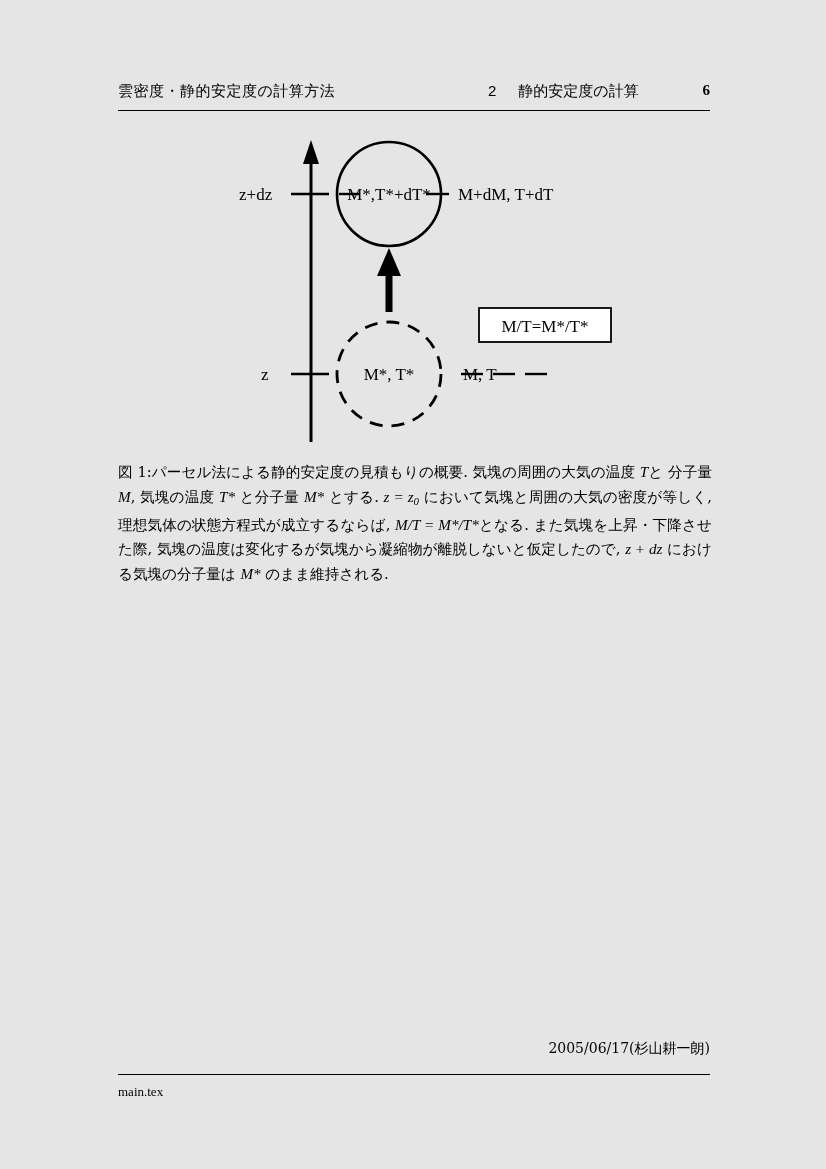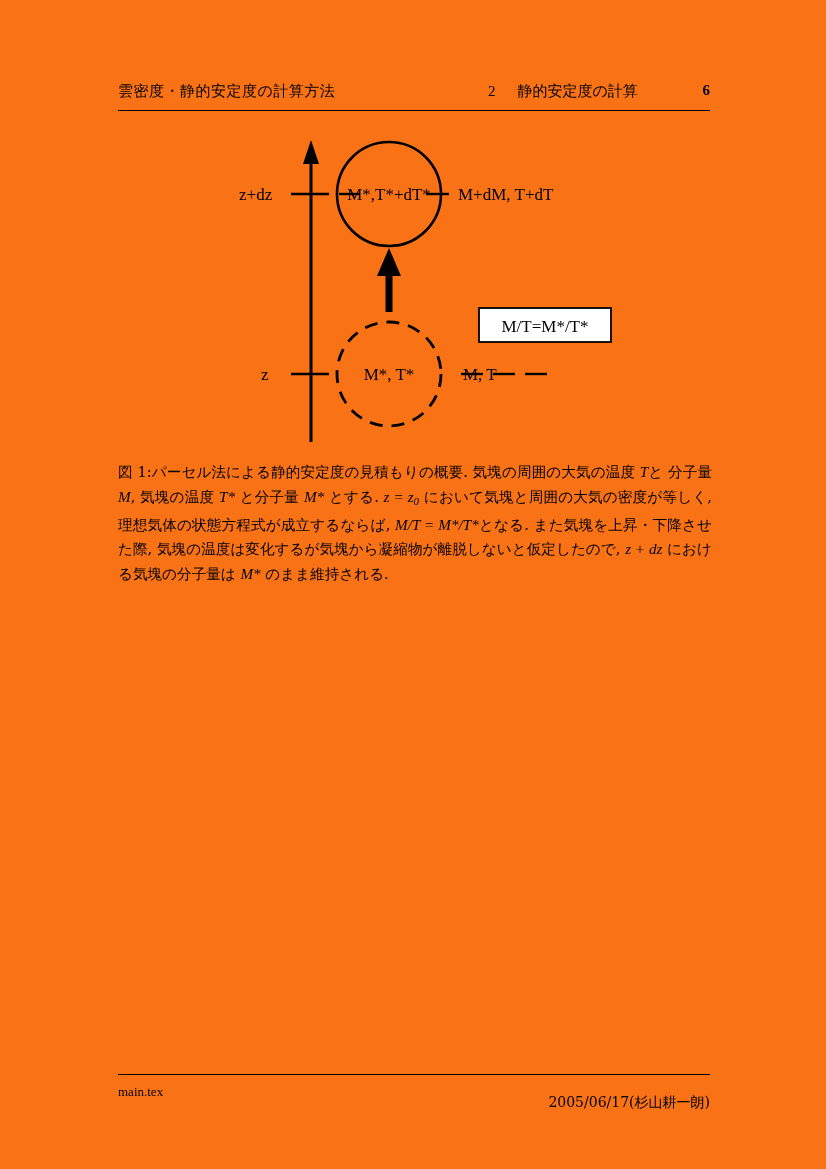--- a/index.html
+++ b/index.html
@@ -4,21 +4,21 @@
 <style>
   html, body {
     margin: 0;
     padding: 0;
     background: #ffffff;
   }
   .page {
     position: relative;
     width: 826px;
     height: 1169px;
-    background: #f97316;
+    background: #e5e5e5;
     font-family: "Liberation Serif", serif;
     color: #000000;
     overflow: hidden;
   }
 
   
   .header {
     position: absolute;
     left: 118px;
     top: 82px;
@@ -39,21 +39,21 @@
     top: 0;
     font-size: 15px;
     font-family: "DejaVu Serif", serif;
     letter-spacing: 0.5px;
   }
   .header-mid {
     position: absolute;
     left: 370px;
     top: 0;
     font-size: 15px;
-    font-family: Liberation Serif, serif;
+    font-family: Liberation Sans, sans-serif;
   }
   .header-mid .secnum {
     margin-right: 22px;
   }
   .header-right {
     position: absolute;
     right: 0;
     top: 0;
     font-size: 15px;
     font-weight: bold;
@@ -96,21 +96,21 @@
   .footer-left {
     position: absolute;
     left: 118px;
     top: 1084px;
     font-size: 13px;
     font-family: Liberation Serif, serif;
   }
   .footer-right {
     position: absolute;
     right: 116px;
-    top: 1094px;
+    top: 1040px;
     font-size: 14px;
     font-family: "DejaVu Serif", serif;
     margin-left: 40px;
   }
 </style>
 </head>
 <body>
 
 <div class="page">
 

